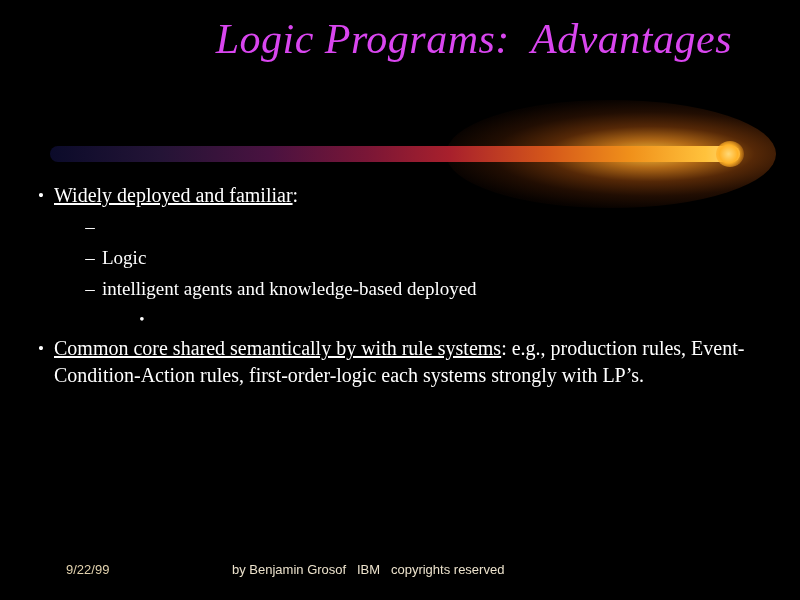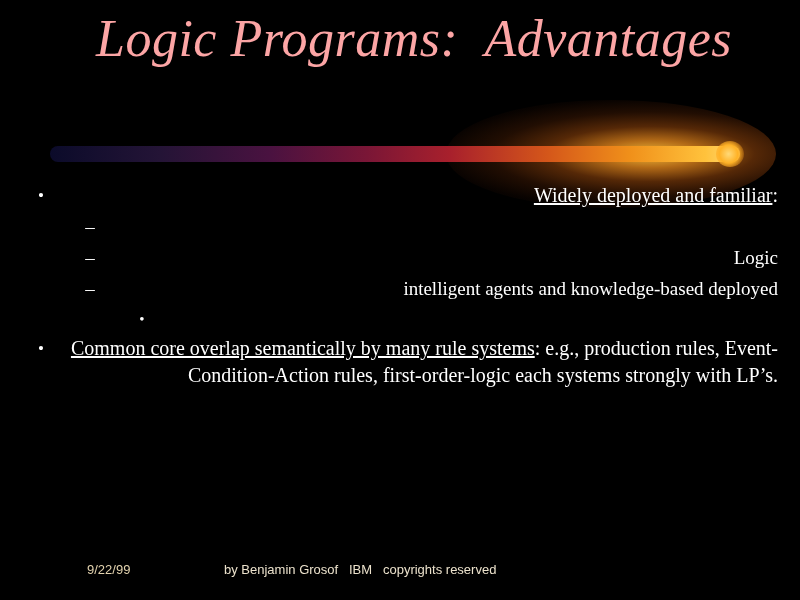--- a/index.html
+++ b/index.html
@@ -27,23 +27,23 @@
     position: absolute;
     top: 14px;
     left: 40px;
     width: 720px;
     text-align: right;
     z-index: 5;
   }
   .title-line {
     font-family: "Liberation Serif", serif;
     font-style: italic;
-    font-size: 52px;
+    font-size: 42px;
     line-height: 50px;
-    color: #fca5a5;
+    color: #d946ef;
     letter-spacing: 0.5px;
     white-space: pre;
   }
   .title-line.first {
     padding-right: 28px;
   }
 
   
   .comet-wrap {
     position: absolute;
@@ -128,21 +128,21 @@
     padding-left: 110px;
   }
   .marker {
     flex: 0 0 auto;
     color: #ffffff;
     text-align: center;
   }
   .lvl1 > .marker { width: 26px; font-size: 17px; }
   .lvl2 > .marker { width: 24px; font-size: 19px; }
   .lvl3 > .marker { width: 20px; font-size: 15px; }
-  .txt { flex: 1 1 auto; text-align: right; }
+  .txt { flex: 1 1 auto; }
   .u { text-decoration: underline; }
   .para {
     padding-left: 0;
   }
 
   
   .footer {
     position: absolute;
     left: 0;
     bottom: 16px;
@@ -151,25 +151,24 @@
     font-family: "Liberation Sans", sans-serif;
     font-size: 13px;
     color: #d9c9a8;
     z-index: 5;
   }
   .footer-date {
     position: absolute;
     left: 66px;
     top: 0;
     color: #e2d2ae;
-    margin-left: 21px;
   }
   .footer-center {
     position: absolute;
-    left: 224px;
+    left: 232px;
     top: 0;
     color: #ece2cc;
     white-space: pre;
   }
 </style>
 </head>
 <body>
 
 <div class="slide">
 
@@ -202,21 +201,21 @@
       <span class="marker">–</span>
       <span class="txt">intelligent agents and knowledge-based deployed</span>
     </div>
 
     <div class="lvl3">
       <span class="marker">•</span>
     </div>
 
     <div class="lvl1">
       <span class="marker">•</span>
-      <span class="txt para"><span class="u">Common core overlap semantically by many rule systems</span><span>:  e.g., production rules, Event-Condition-Action rules, first-order-logic each systems strongly with LP’s.</span></span>
+      <span class="txt para"><span class="u">Common core shared semantically by with rule systems</span><span>:  e.g., production rules, Event-Condition-Action rules, first-order-logic each systems strongly with LP’s.</span></span>
     </div>
 
   </div>
 
   <div class="footer">
     <div class="footer-date">9/22/99</div>
     <div class="footer-center">by Benjamin Grosof   IBM   copyrights reserved</div>
   </div>
 
 </div>

